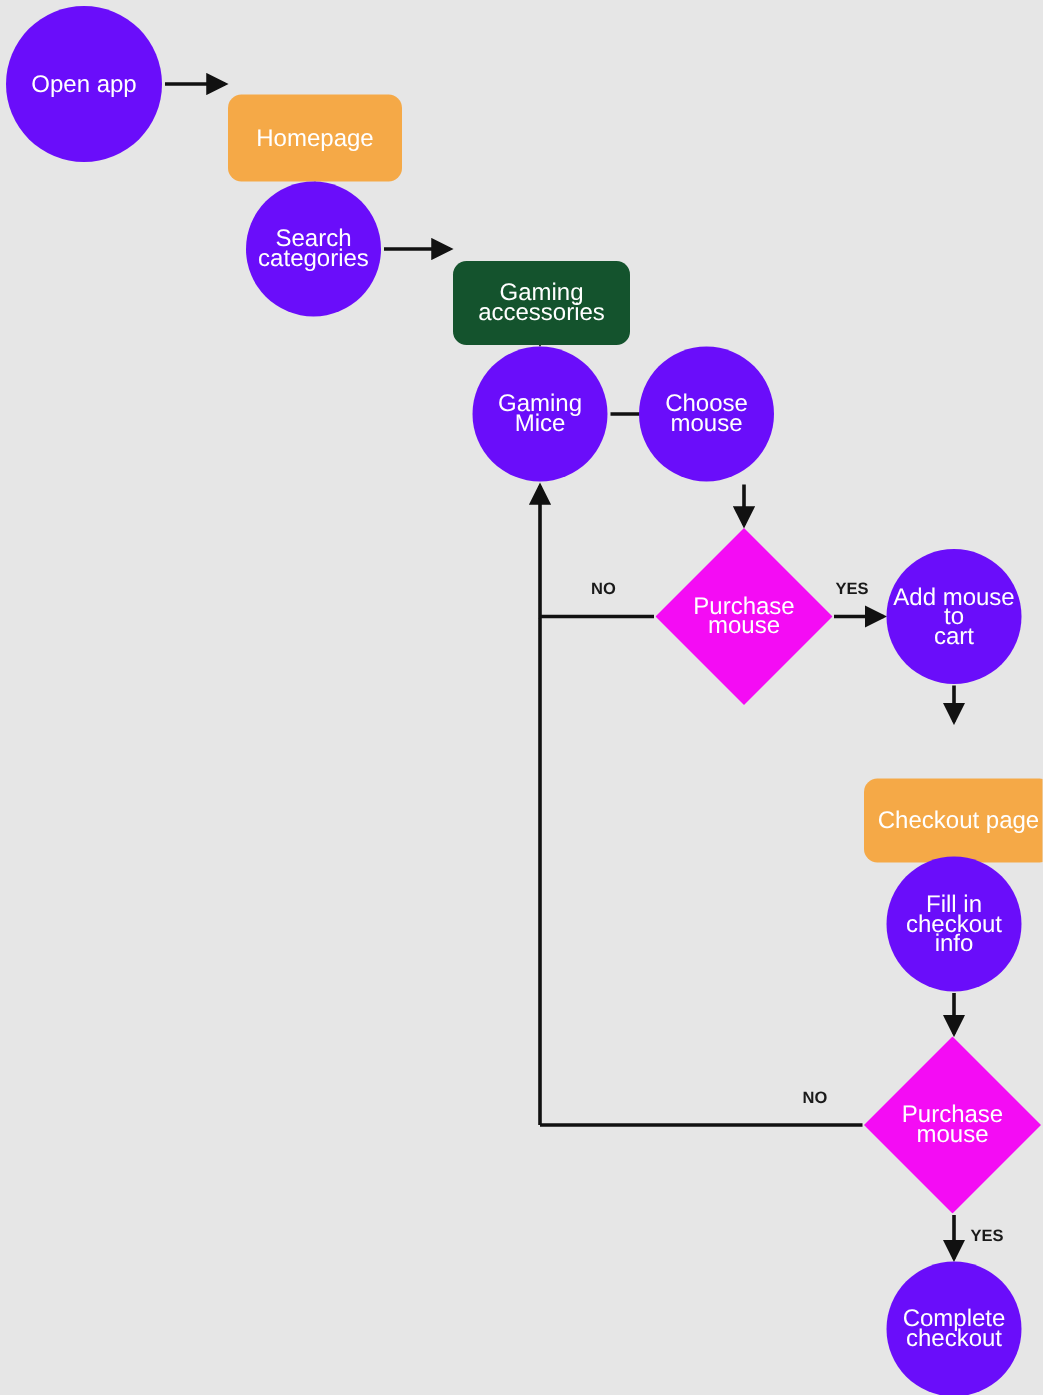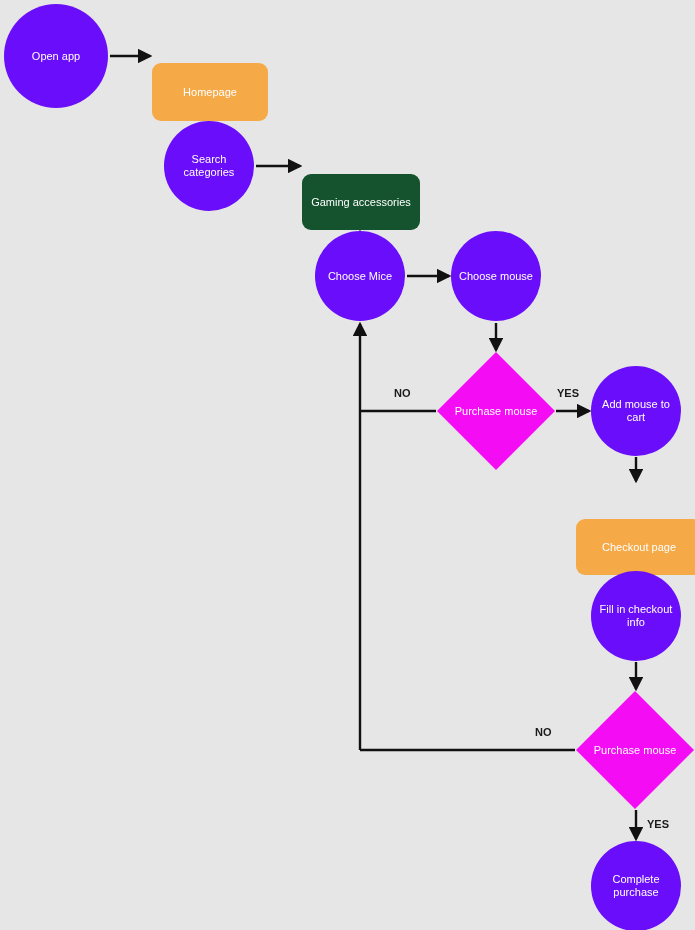--- a/index.html
+++ b/index.html
@@ -27,21 +27,21 @@
     height: 930px;
     pointer-events: none;
   }
   .node {
     position: absolute;
     display: flex;
     align-items: center;
     justify-content: center;
     text-align: center;
     color: #ffffff;
-    font-size: 11px;
+    font-size: 16px;
     line-height: 13px;
     box-sizing: border-box;
     z-index: 2;
   }
   .node .lbl {
     position: relative;
     z-index: 3;
     padding: 0 4px;
     white-space: pre-line;
   }
@@ -128,24 +128,24 @@
   <div class="node n-circle" style="left:164px; top:121px; width:90px; height:90px; background:#6a0dfa;">
     <span class="lbl">Search
 categories</span>
   </div>
 
   <div class="node n-box" style="left:302px; top:138px; width:118px; height:56px; background:#14532d;">
     <span class="lbl">Gaming accessories</span>
   </div>
 
   <div class="node n-circle" style="left:315px; top:231px; width:90px; height:90px; background:#6a0dfa;">
-    <span class="lbl">Choose Mice</span>
+    <span class="lbl">Gaming Mice</span>
   </div>
 
-  <div class="node n-circle" style="left:451px; top:231px; width:90px; height:90px; background:#6a0dfa;">
+  <div class="node n-circle" style="left:426px; top:231px; width:90px; height:90px; background:#6a0dfa;">
     <span class="lbl">Choose mouse</span>
   </div>
 
   <div class="node n-diamond" style="left:437px; top:352px; width:118px; height:118px;">
     <svg class="dshape" viewBox="0 0 118 118">
       <polygon points="59,0 118,59 59,118 0,59" fill="#f40cf4"></polygon>
     </svg>
     <span class="lbl">Purchase mouse</span>
   </div>
 
@@ -165,21 +165,21 @@
 
   <div class="node n-diamond" style="left:576px; top:691px; width:118px; height:118px;">
     <svg class="dshape" viewBox="0 0 118 118">
       <polygon points="59,0 118,59 59,118 0,59" fill="#f40cf4"></polygon>
     </svg>
     <span class="lbl">Purchase mouse</span>
   </div>
 
   <div class="node n-circle" style="left:591px; top:841px; width:90px; height:90px; background:#6a0dfa;">
     <span class="lbl">Complete
-purchase</span>
+checkout</span>
   </div>
 
   <div class="edge-label" style="left:394px; top:387px;">NO</div>
 
   <div class="edge-label" style="left:557px; top:387px;">YES</div>
 
   <div class="edge-label" style="left:535px; top:726px;">NO</div>
 
   <div class="edge-label" style="left:647px; top:818px;">YES</div>
 

